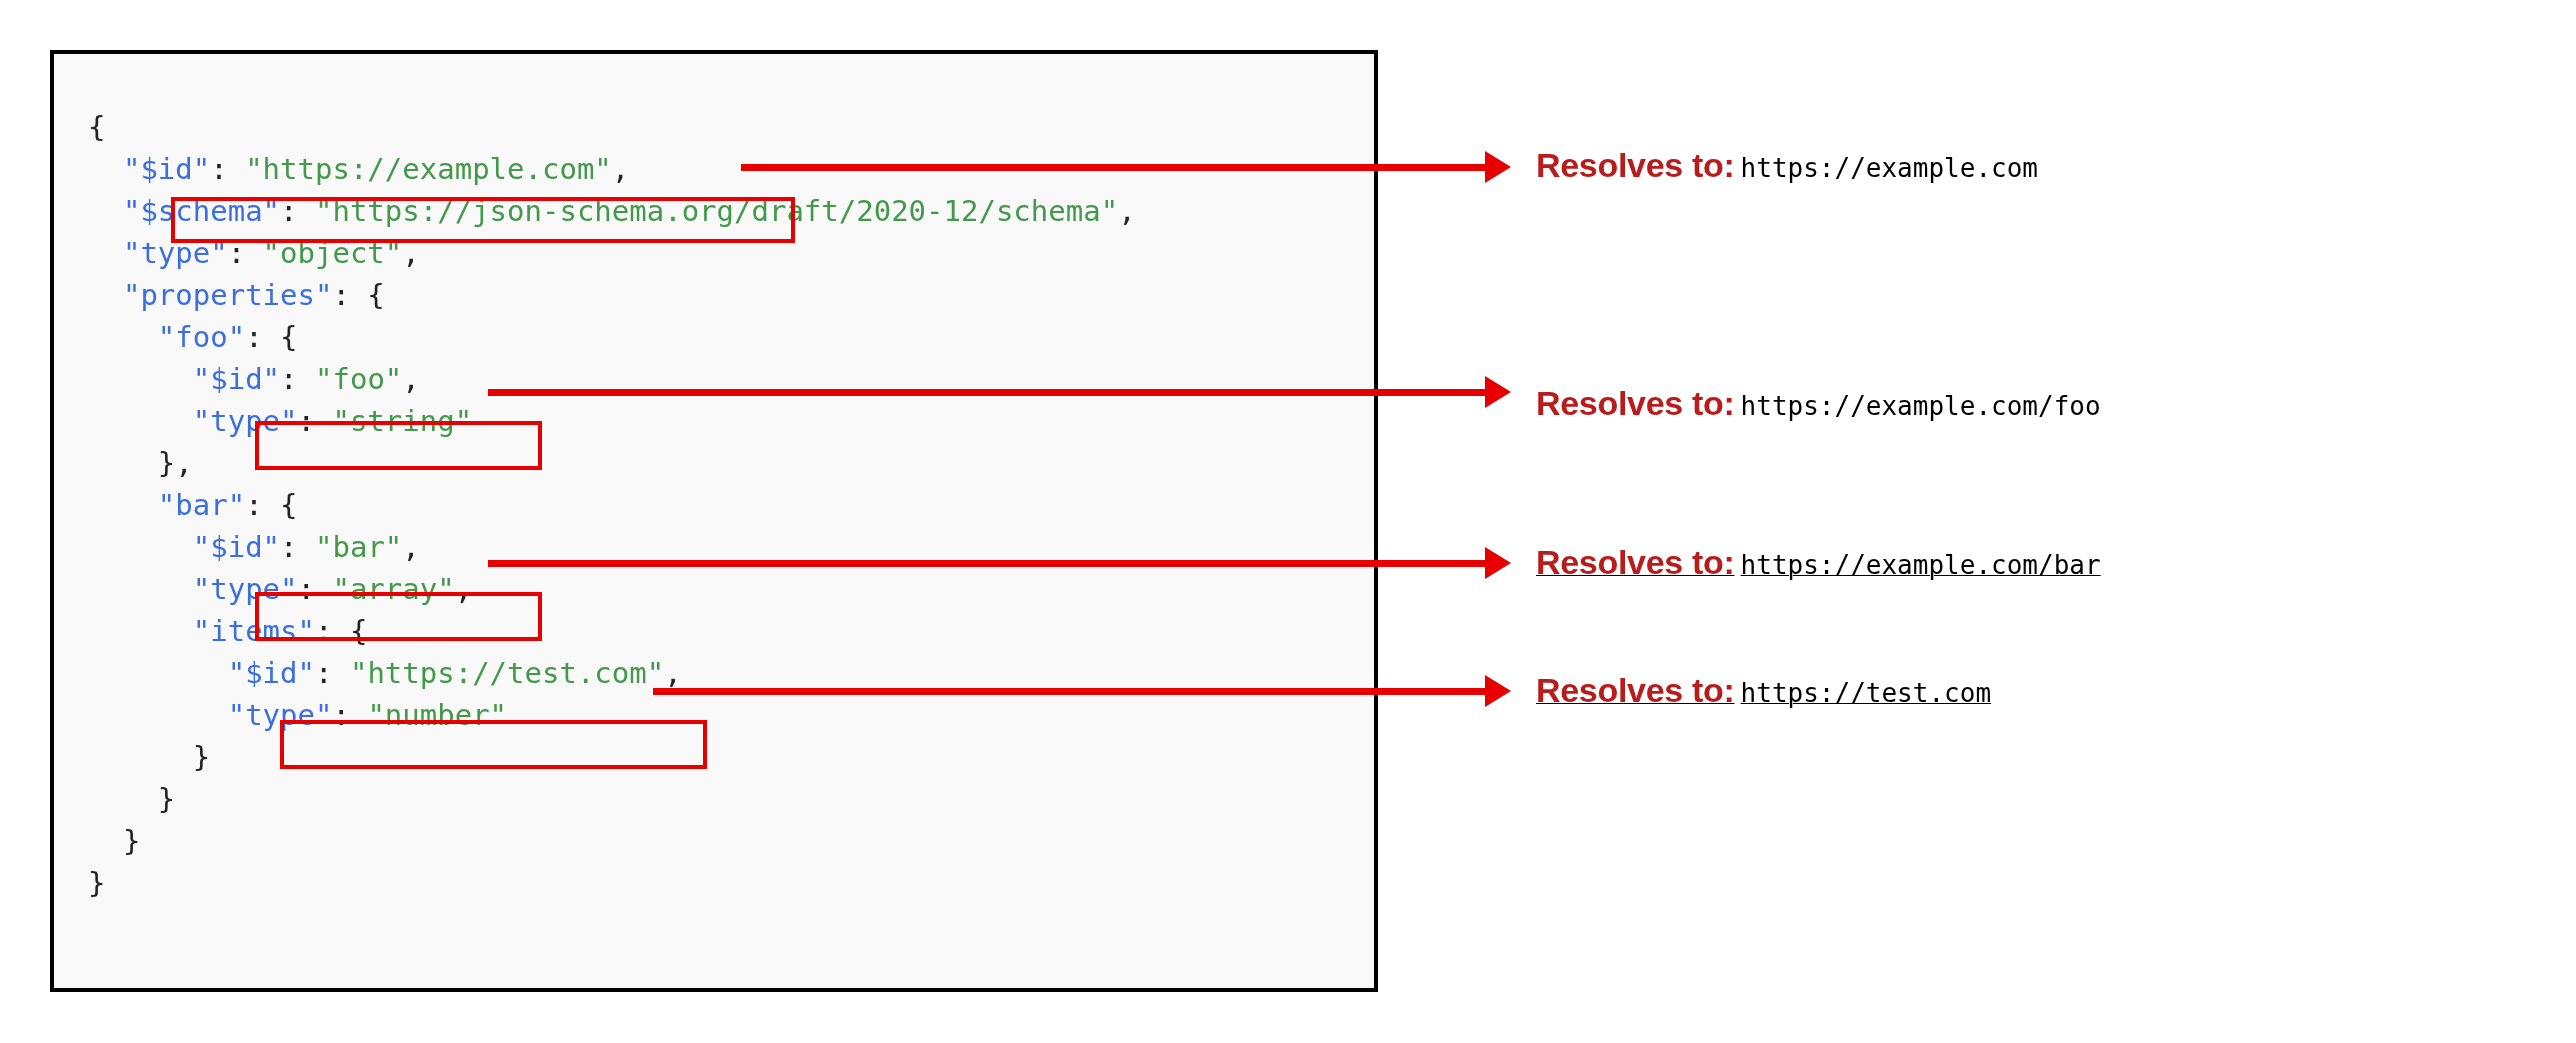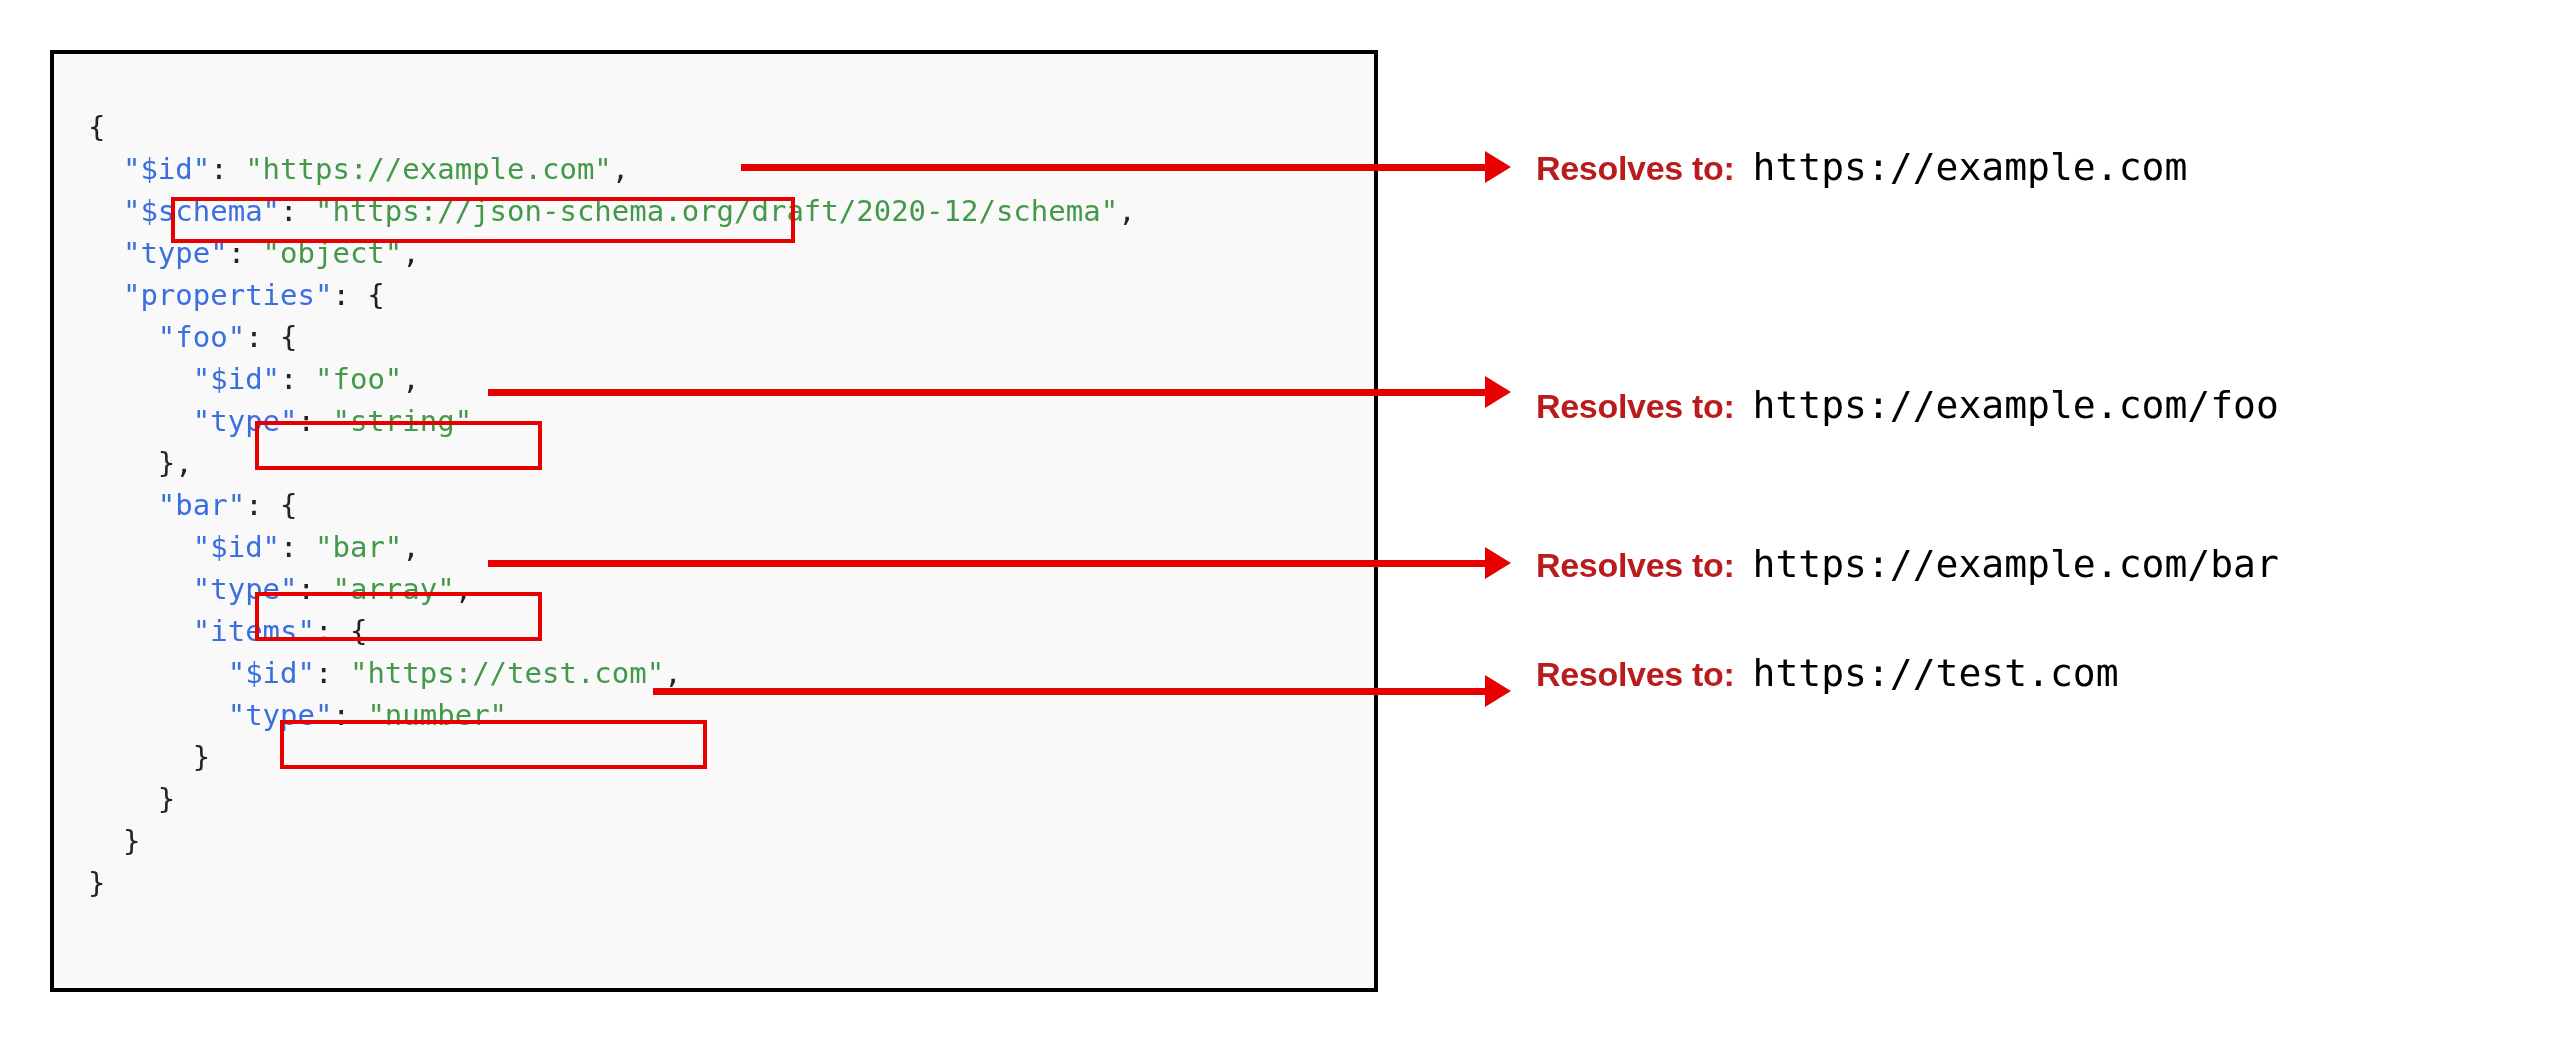--- a/index.html
+++ b/index.html
@@ -80,23 +80,23 @@
   .annotation .label {
     font-family: "Liberation Sans", sans-serif;
     font-weight: bold;
     font-size: 34px;
     color: #b91c1c;
     letter-spacing: -0.3px;
   }
   .annotation .url {
     font-family: "DejaVu Sans Mono", "Liberation Mono", monospace;
     font-weight: normal;
-    font-size: 38px;
+    font-size: 26px;
     color: #000000;
-    margin-left: 18px;
+    margin-left: 6px;
   }
 </style>
 </head>
 <body>
 
 <div id="code-panel">
   <div id="code-block"><div class="code-line"><span></span><span class="tok-punct">{</span></div><div class="code-line"><span>  </span><span class="tok-key">"$id"</span><span class="tok-punct">: </span><span class="tok-str">"https://example.com"</span><span class="tok-punct">,</span></div><div class="code-line"><span>  </span><span class="tok-key">"$schema"</span><span class="tok-punct">: </span><span class="tok-str">"https://json-schema.org/draft/2020-12/schema"</span><span class="tok-punct">,</span></div><div class="code-line"><span>  </span><span class="tok-key">"type"</span><span class="tok-punct">: </span><span class="tok-str">"object"</span><span class="tok-punct">,</span></div><div class="code-line"><span>  </span><span class="tok-key">"properties"</span><span class="tok-punct">: {</span></div><div class="code-line"><span>    </span><span class="tok-key">"foo"</span><span class="tok-punct">: {</span></div><div class="code-line"><span>      </span><span class="tok-key">"$id"</span><span class="tok-punct">: </span><span class="tok-str">"foo"</span><span class="tok-punct">,</span></div><div class="code-line"><span>      </span><span class="tok-key">"type"</span><span class="tok-punct">: </span><span class="tok-str">"string"</span></div><div class="code-line"><span>    </span><span class="tok-punct">},</span></div><div class="code-line"><span>    </span><span class="tok-key">"bar"</span><span class="tok-punct">: {</span></div><div class="code-line"><span>      </span><span class="tok-key">"$id"</span><span class="tok-punct">: </span><span class="tok-str">"bar"</span><span class="tok-punct">,</span></div><div class="code-line"><span>      </span><span class="tok-key">"type"</span><span class="tok-punct">: </span><span class="tok-str">"array"</span><span class="tok-punct">,</span></div><div class="code-line"><span>      </span><span class="tok-key">"items"</span><span class="tok-punct">: {</span></div><div class="code-line"><span>        </span><span class="tok-key">"$id"</span><span class="tok-punct">: </span><span class="tok-str">"https://test.com"</span><span class="tok-punct">,</span></div><div class="code-line"><span>        </span><span class="tok-key">"type"</span><span class="tok-punct">: </span><span class="tok-str">"number"</span></div><div class="code-line"><span>      </span><span class="tok-punct">}</span></div><div class="code-line"><span>    </span><span class="tok-punct">}</span></div><div class="code-line"><span>  </span><span class="tok-punct">}</span></div><div class="code-line"><span></span><span class="tok-punct">}</span></div></div>
   <div id="highlight-layer">
       <div class="hl-box" style="left: 117px; top: 143px; width: 624px; height: 46px;"></div>
       <div class="hl-box" style="left: 201px; top: 367px; width: 287px; height: 49px;"></div>
@@ -112,16 +112,16 @@
     <div class="arrow-head" style="left: 1485px; top: 376px;"></div>
     <div class="arrow" style="left: 488px; top: 560px; width: 997px;"></div>
     <div class="arrow-head" style="left: 1485px; top: 547px;"></div>
     <div class="arrow" style="left: 653px; top: 688px; width: 832px;"></div>
     <div class="arrow-head" style="left: 1485px; top: 675px;"></div>
   </div>
 
 <div id="annotation-layer">
     <div class="annotation" style="left: 1536px; top: 148px;"><span class="label">Resolves to:</span><span class="url">https://example.com</span></div>
     <div class="annotation" style="left: 1536px; top: 386px;"><span class="label">Resolves to:</span><span class="url">https://example.com/foo</span></div>
-    <div class="annotation" style="left: 1536px; top: 545px;"><span class="label">Resolves to:</span><span class="url">https://example.com/bar</span></div>
-    <div class="annotation" style="left: 1536px; top: 654px;"><span class="label">Resolves to:</span><span class="url">https://test.com</span></div>
+    <div class="annotation" style="left: 1536px; top: 545px; text-decoration: underline;"><span class="label">Resolves to:</span><span class="url">https://example.com/bar</span></div>
+    <div class="annotation" style="left: 1536px; top: 673px; text-decoration: underline;"><span class="label">Resolves to:</span><span class="url">https://test.com</span></div>
   </div>
 
 
 </body></html>

